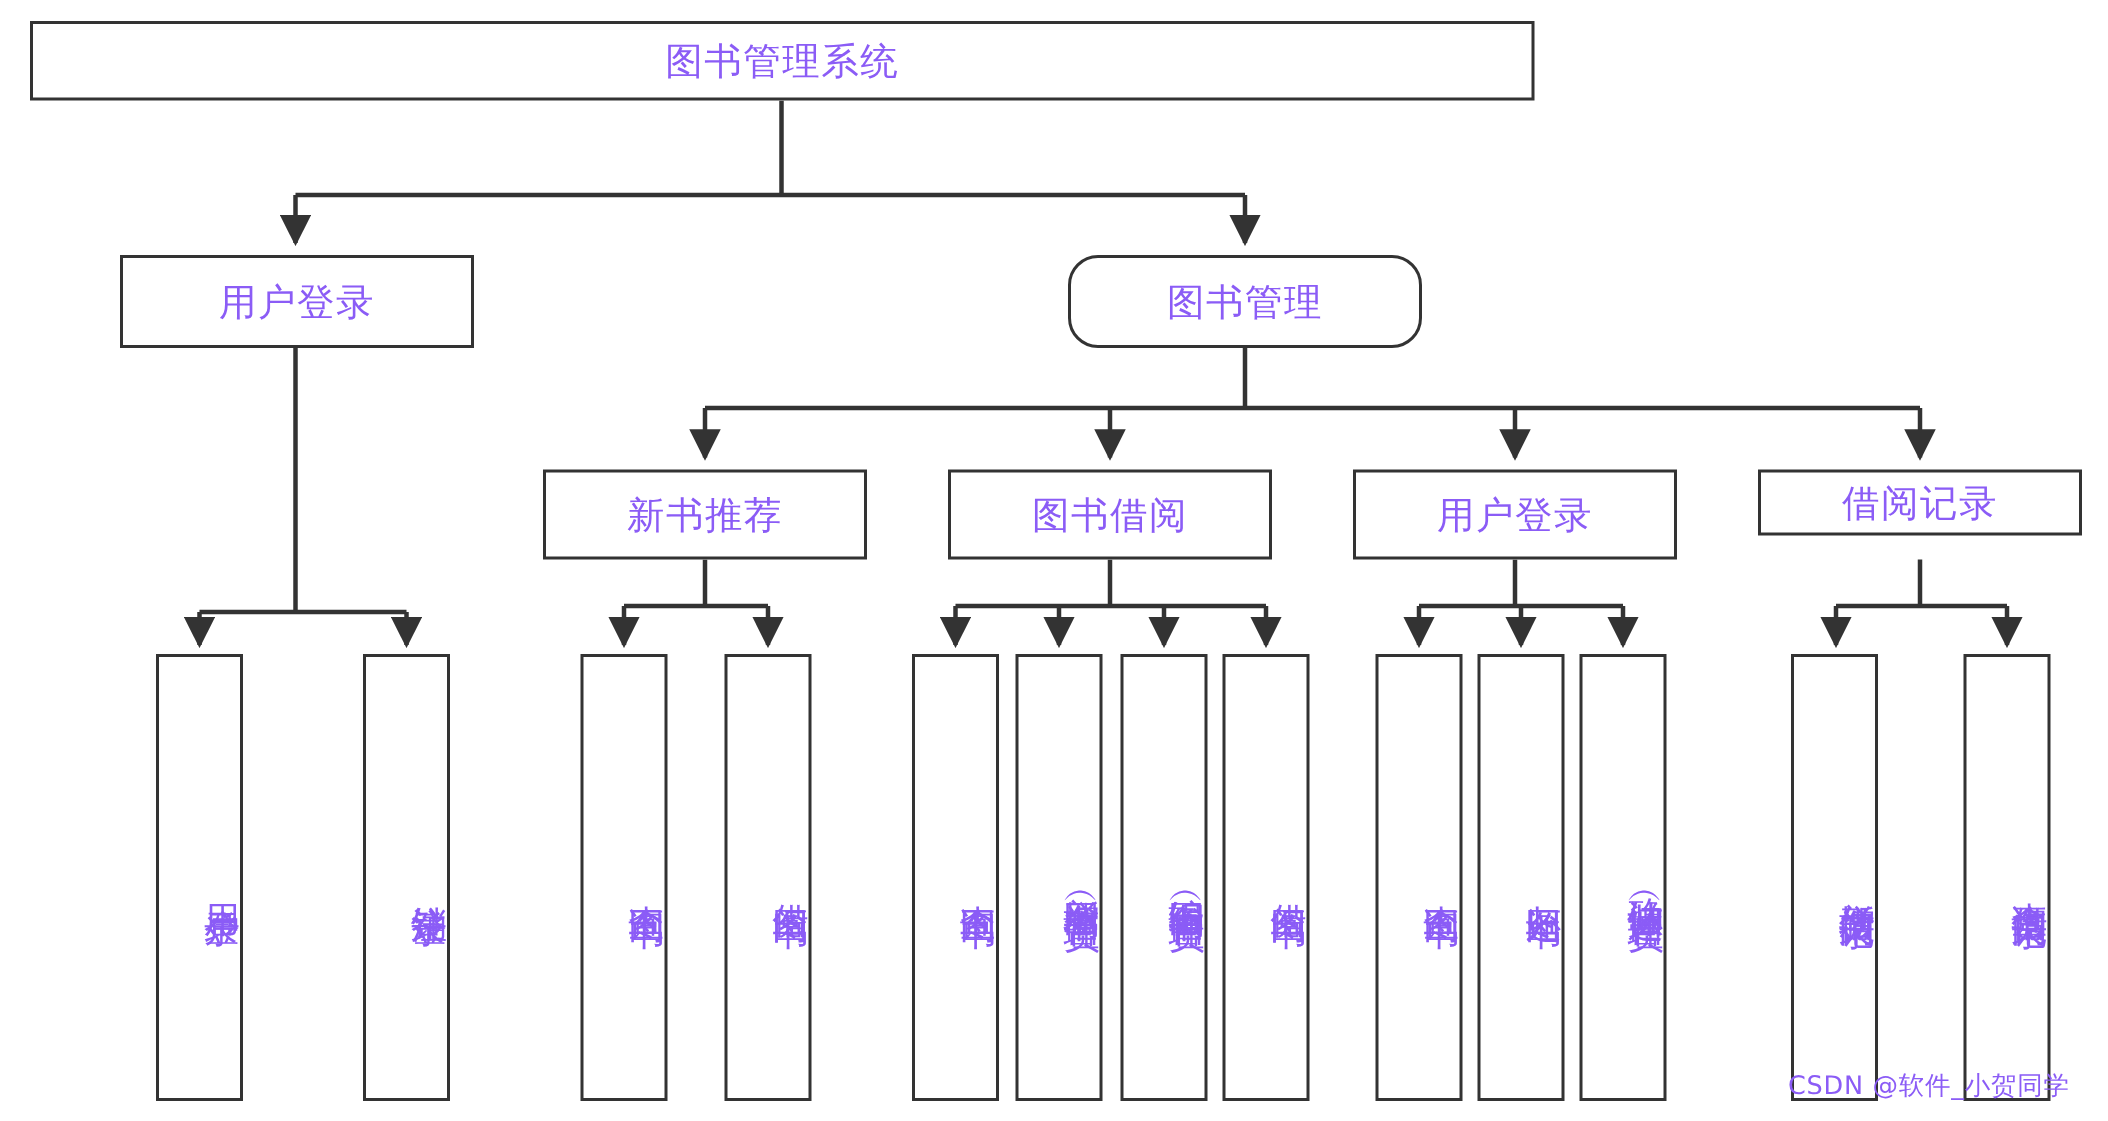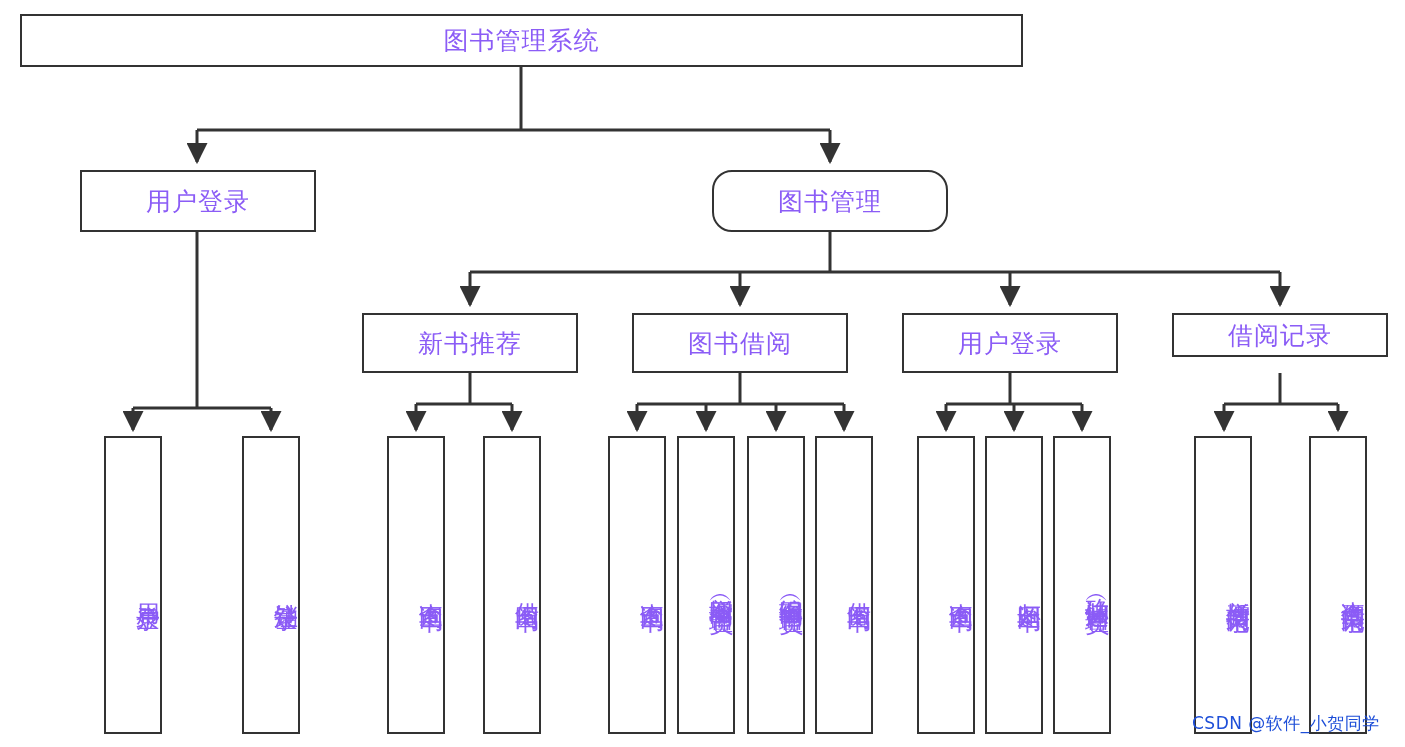--- a/index.html
+++ b/index.html
@@ -51,21 +51,21 @@
   .node.vert .lbl {
     writing-mode: vertical-rl;
     text-orientation: upright;
     display: block;
   }
   .watermark {
     position: absolute;
     left: 1192px;
     top: 712px;
     font-size: 17px;
-    color: #1d4ed8;
+    color: #8b5cf6;
     white-space: nowrap;
     letter-spacing: 0.5px;
   }
 </style>
 </head>
 <body>
 
 <div id="canvas">
 
   <svg id="wires" viewBox="0 0 1405 747" xmlns="http://www.w3.org/2000/svg">

